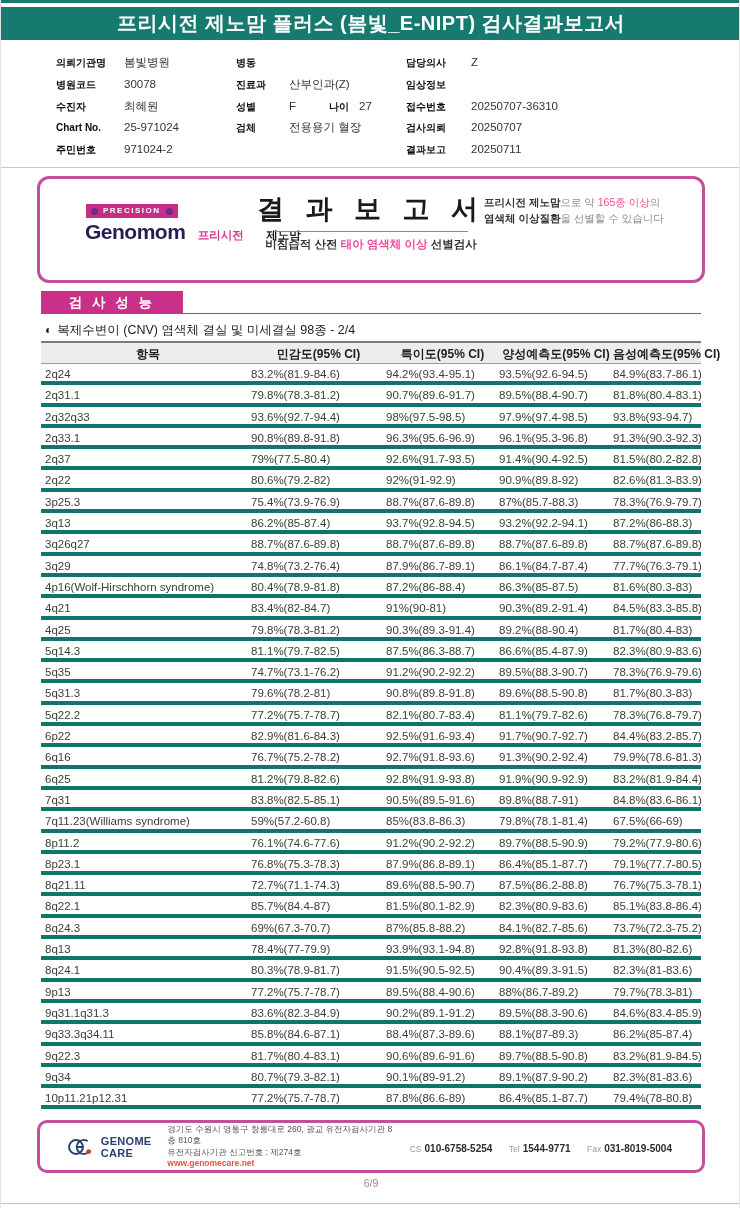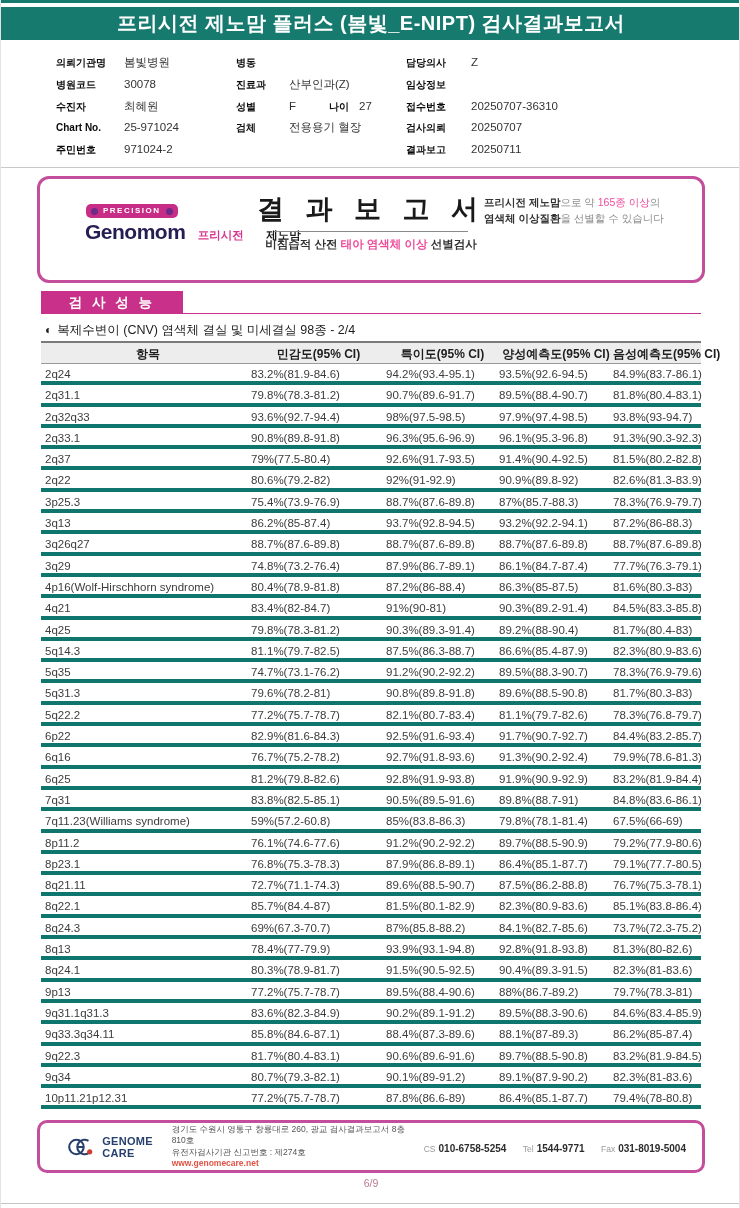--- a/index.html
+++ b/index.html
@@ -33,21 +33,21 @@
   .info-label2 { width:auto !important; margin-left:14px; margin-right:10px; }
   .info-bottom-rule { position:absolute; top:167px; left:0; width:740px; height:1px; background:#c9c9c9; }
   
   .banner-box {
     position:absolute; top:176px; left:36px; width:668px; height:107px;
     border:3px solid #c34e9b; border-radius:12px; background:#fff;
   }
   .precision-pill {
     position:absolute; left:46px; top:25px;
     display:inline-flex; align-items:center; gap:5px;
-    background:#c72c87; border-radius:5px; padding:3px 5px;justify-content:flex-end;
+    background:#c72c87; border-radius:0; padding:3px 5px;justify-content:flex-end;
   }
   .pill-dot { width:7px; height:7px; border-radius:50%; background:#6d2a86; }
   .pill-text { color:#fff; font-size:8px; font-weight:bold; letter-spacing:1.5px; line-height:8px; }
   .brand-line { position:absolute; left:45px; top:41px; white-space:nowrap; }
   .brand-word { font-size:21px; font-weight:bold; color:#241e52; letter-spacing:-0.5px; }
   .brand-kr-pink { font-size:11.5px; font-weight:bold; color:#d6368f; margin-left:8px; }
   .brand-kr-dark { font-size:11.5px; font-weight:bold; color:#1c1c1c; margin-left:18px; }
   .banner-title {
     position:absolute; top:12px; left:0; width:100%; text-align:center;
     font-size:27px; font-weight:bold; color:#1a1a1a; letter-spacing:7px;
@@ -86,21 +86,21 @@
   
   .footer-box {
     position:absolute; top:1120px; left:36px; width:668px; height:53px;
     border:3px solid #c34e9b; border-radius:10px; background:#fff;
     display:flex; align-items:center;
   }
   .fc-logo { display:flex; align-items:center; margin-left:26px; width:132px; }
   .fc-logo-name { font-size:11px; font-weight:bold; color:#27406e; letter-spacing:0.3px; margin-left:4px; }
   .fc-addr { width:300px; font-size:8.5px; color:#555; line-height:11.5px; }
   .fc-web { color:#e05547; font-weight:bold; text-decoration:none; }
-  .fc-contacts { flex:1; text-align:right; padding-right:16px; white-space:nowrap; }
+  .fc-contacts { flex:1; text-align:right; padding-right:30px; white-space:nowrap; }
   .c-label { font-size:8.5px; color:#9a9a9a; margin-left:12px; margin-right:3px; }
   .c-num { font-size:10px; font-weight:bold; color:#2d2d2d; }
   .page-num { position:absolute; top:1177px; left:0; width:740px; text-align:center; font-size:10.5px; color:#b97a95; }
   .bottom-rule { position:absolute; top:1203px; left:0; width:740px; height:1px; background:#c4c4c4; }
 </style>
 </head>
 <body>
 
 <div class="top-rule"></div>
 <div class="title-bar">프리시전 제노맘 플러스 (봄빛_E-NIPT) 검사결과보고서</div>
@@ -418,21 +418,21 @@
   <div class="fc-logo">
     <svg width="40" height="30" viewBox="0 0 40 30">
       <circle cx="13" cy="15" r="9" fill="none" stroke="#27406e" stroke-width="2.6"></circle>
       <line x1="14" y1="15" x2="22" y2="15" stroke="#27406e" stroke-width="2.6"></line>
       <path d="M 28 7.5 A 9 9 0 1 0 28 22.5" fill="none" stroke="#27406e" stroke-width="2.6"></path>
       <circle cx="29.5" cy="21" r="3.2" fill="#cf3b33"></circle>
     </svg>
     <span class="fc-logo-name">GENOME CARE</span>
   </div>
   <div class="fc-addr">
-    <div>경기도 수원시 영통구 창룡대로 260, 광교 검사결과보고서 8층 810호</div>
+    <div>경기도 수원시 영통구 창룡대로 260, 광교 유전자검사기관 8층 810호</div>
     <div>유전자검사기관 신고번호 : 제274호</div>
     <div><a href="#" class="fc-web">www.genomecare.net</a></div>
   </div>
   <div class="fc-contacts">
     <span class="c-label">CS</span><span class="c-num">010-6758-5254</span>
     <span class="c-label">Tel</span><span class="c-num">1544-9771</span>
     <span class="c-label">Fax</span><span class="c-num">031-8019-5004</span>
   </div>
 </div>
 

